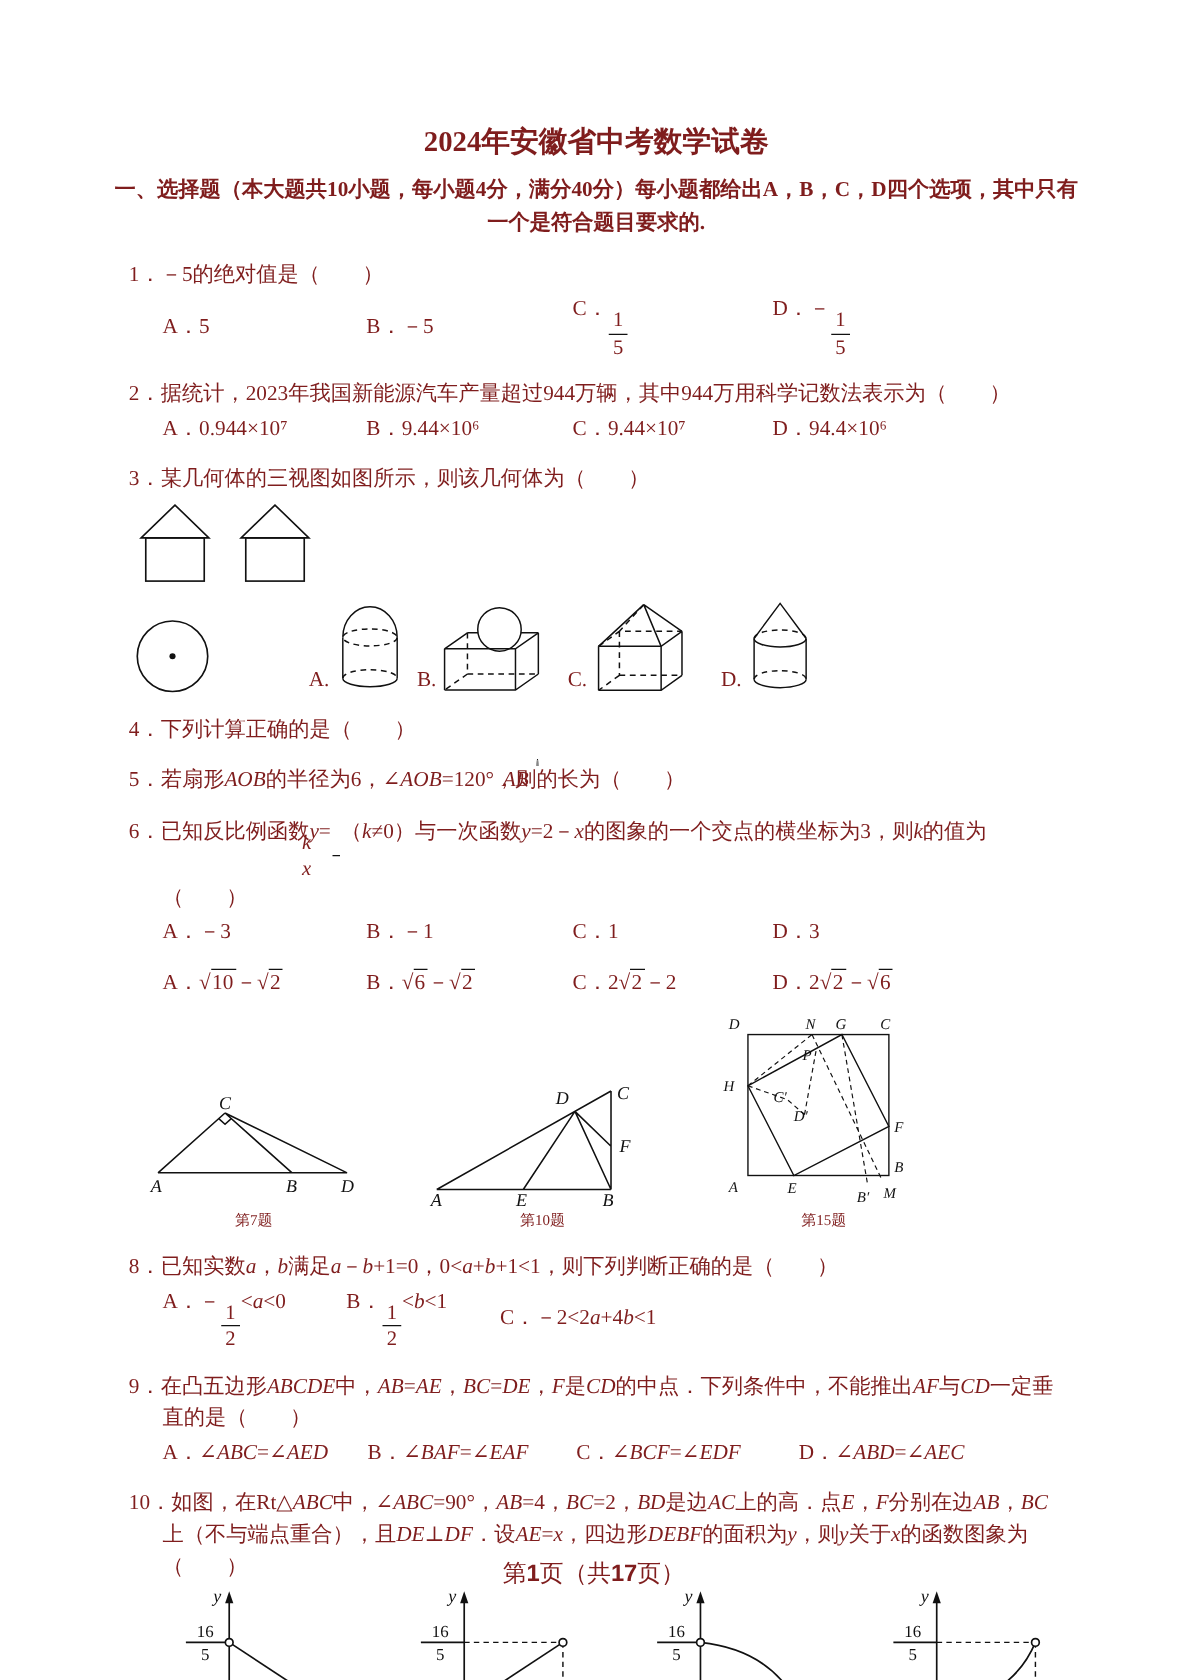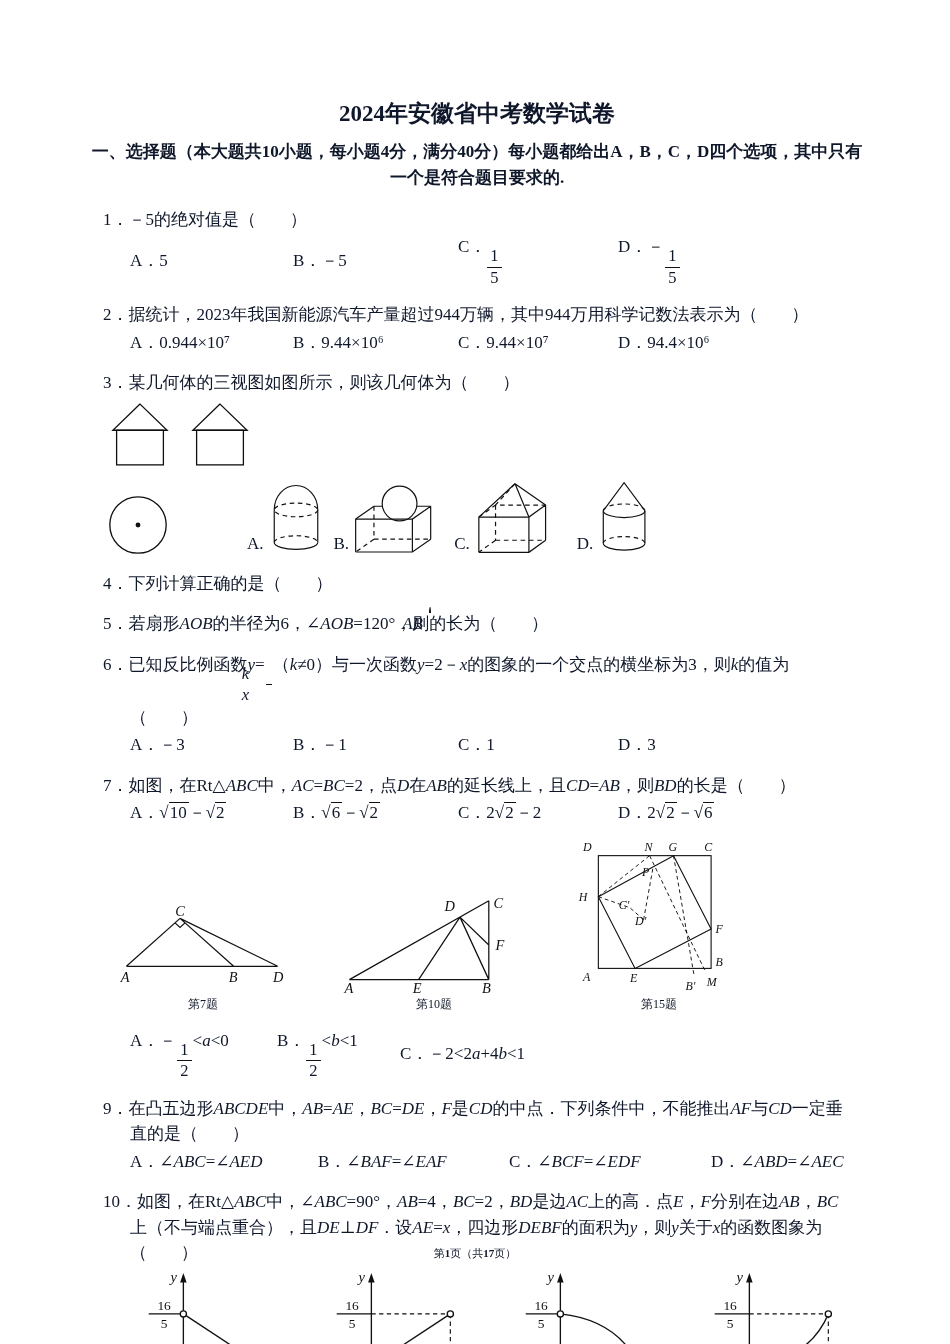--- a/index.html
+++ b/index.html
@@ -1,26 +1,26 @@
 <!DOCTYPE html>
 <html><head>
 <meta charset="utf-8">
 <style>
   html,body{margin:0;padding:0;background:#fff;}
-  .sheet{position:relative;width:950px;height:1344px;background:#fff;color:#0f172a;
+  .sheet{position:relative;width:950px;height:1344px;background:#fff;color:#7f1d1d;
          font-family:"Liberation Serif","DejaVu Serif",serif;font-size:17px;overflow:hidden;}
   .content{padding:98px 84px 0 88px;}
   .title{text-align:center;font-weight:bold;font-size:23px;margin:0 0 10px 0;}
   .heading{font-weight:bold;line-height:1.55;text-align:center;}
   .q{margin:15px;}
   .stem{padding-left:27px;text-indent:-27px;line-height:1.5;}
   .opts{display:grid;grid-template-columns:163px 165px 160px auto;padding-left:27px;
         line-height:1.5;margin:2px 0 3px 0;align-items:center;}
   .opts.q8g{grid-template-columns:147px 123px 165px auto;}
-  .opts.q9g{grid-template-columns:164px 167px 178px auto;gap:24px;}
+  .opts.q9g{grid-template-columns:164px 167px 178px auto;}
   i{font-style:italic;}
   .frac{display:inline-flex;flex-direction:column;align-items:center;vertical-align:-0.55em;
         line-height:1.12;padding:0 1px;font-size:0.97em;}
   .frac .fn{border-bottom:1.4px solid #111;padding:0 3px 1px 3px;}
   .frac .fd{padding-top:1px;}
   .sq{white-space:nowrap;}
   .sq .sqv{border-top:1.4px solid #111;padding:0 2px 0 1px;}
   .oarc{position:relative;display:inline-block;}
   .oarc::before{content:"";position:absolute;left:0;right:0;top:-4px;height:5px;
         border:solid #111;border-width:1.5px 1.5px 0 1.5px;border-radius:50% 50% 0 0/100% 100% 0 0;}
@@ -29,22 +29,22 @@
   .q3row2{display:flex;align-items:flex-end;margin-top:14px;}
   .pairA{margin-left:78px;}.pairB{margin-left:9px;}.pairC{margin-left:16px;}.pairD{margin-left:20px;}
   .pair{display:flex;align-items:flex-end;}
   .pair .plabel{margin:0 3px 2px 0;}
   .figrow{display:flex;align-items:flex-end;gap:52px;margin:6px 0 2px 27px;}
   .figbox{text-align:center;}
   .figcap{font-size:12px;margin-top:1px;}
   .graphs{display:flex;align-items:flex-end;gap:16px;margin:4px 0 0 20px;}
   .gwrap{display:flex;align-items:flex-end;}
   .glabel{margin:0 1px 10px 0;}
-  .footer{position:absolute;top:1246px;left:0;width:100%;text-align:center;font-size:11px;
-          font-family:Liberation Serif, serif;}
+  .footer{position:absolute;top:1246px;left:0;width:100%;text-align:center;font-size:19px;
+          font-family:Liberation Sans, sans-serif;}
   svg{display:block;}
   svg text{font-family:"Liberation Serif","DejaVu Serif",serif;fill:#111;}
 </style>
 </head>
 <body>
 
 <div class="sheet">
 <div class="content">
 
   <div class="title">2024年安徽省中考数学试卷</div>
@@ -152,21 +152,20 @@
           </span>（<i>k</i>≠0）与一次函数<i>y</i>=2－<i>x</i>的图象的一个交点的横坐标为3，则<i>k</i>的值为（　　）</div>
     <div class="opts">
       <span>A．－3</span>
       <span>B．－1</span>
       <span>C．1</span>
       <span>D．3</span>
     </div>
   </div>
 
   <div class="q">
-    <div class="stem">7．如图，在Rt△<i>ABC</i>中，<i>AC</i>=<i>BC</i>=2，点<i>D</i>在<i>AB</i>的延长线上，且<i>CD</i>=<i>AB</i>，则<i>BD</i>的长是（　　）</div>
     <div class="opts">
       <span>A．<span class="sq">√<span class="sqv">10</span></span>－<span class="sq">√<span class="sqv">2</span></span></span>
       <span>B．<span class="sq">√<span class="sqv">6</span></span>－<span class="sq">√<span class="sqv">2</span></span></span>
       <span>C．2<span class="sq">√<span class="sqv">2</span></span>－2</span>
       <span>D．2<span class="sq">√<span class="sqv">2</span></span>－<span class="sq">√<span class="sqv">6</span></span></span>
     </div>
   </div>
 
   <div class="figrow">
     <div class="figbox">
@@ -210,20 +209,21 @@
         <text x="152" y="170" font-size="14" font-style="italic" stroke="none">M</text>
         <text x="76" y="41" font-size="14" font-style="italic" stroke="none">P</text>
         <text x="49" y="80" font-size="14" font-style="italic" stroke="none">C′</text>
         <text x="68" y="98" font-size="14" font-style="italic" stroke="none">D′</text>
       </svg>
       <div class="figcap">第15题</div>
     </div>
   </div>
 
   <div class="q">
+    <div class="stem">8．已知实数<i>a</i>，<i>b</i>满足<i>a</i>－<i>b</i>+1=0，0&lt;<i>a</i>+<i>b</i>+1&lt;1，则下列判断正确的是（　　）</div>
     <div class="opts q8g">
       <span>A．－<span class="frac">
               <span class="fn">1</span>
               <span class="fd">2</span>
             </span>&lt;<i>a</i>&lt;0</span>
       <span>B．<span class="frac">
               <span class="fn">1</span>
               <span class="fd">2</span>
             </span>&lt;<i>b</i>&lt;1</span>
       <span>C．－2&lt;2<i>a</i>+4<i>b</i>&lt;1</span>

